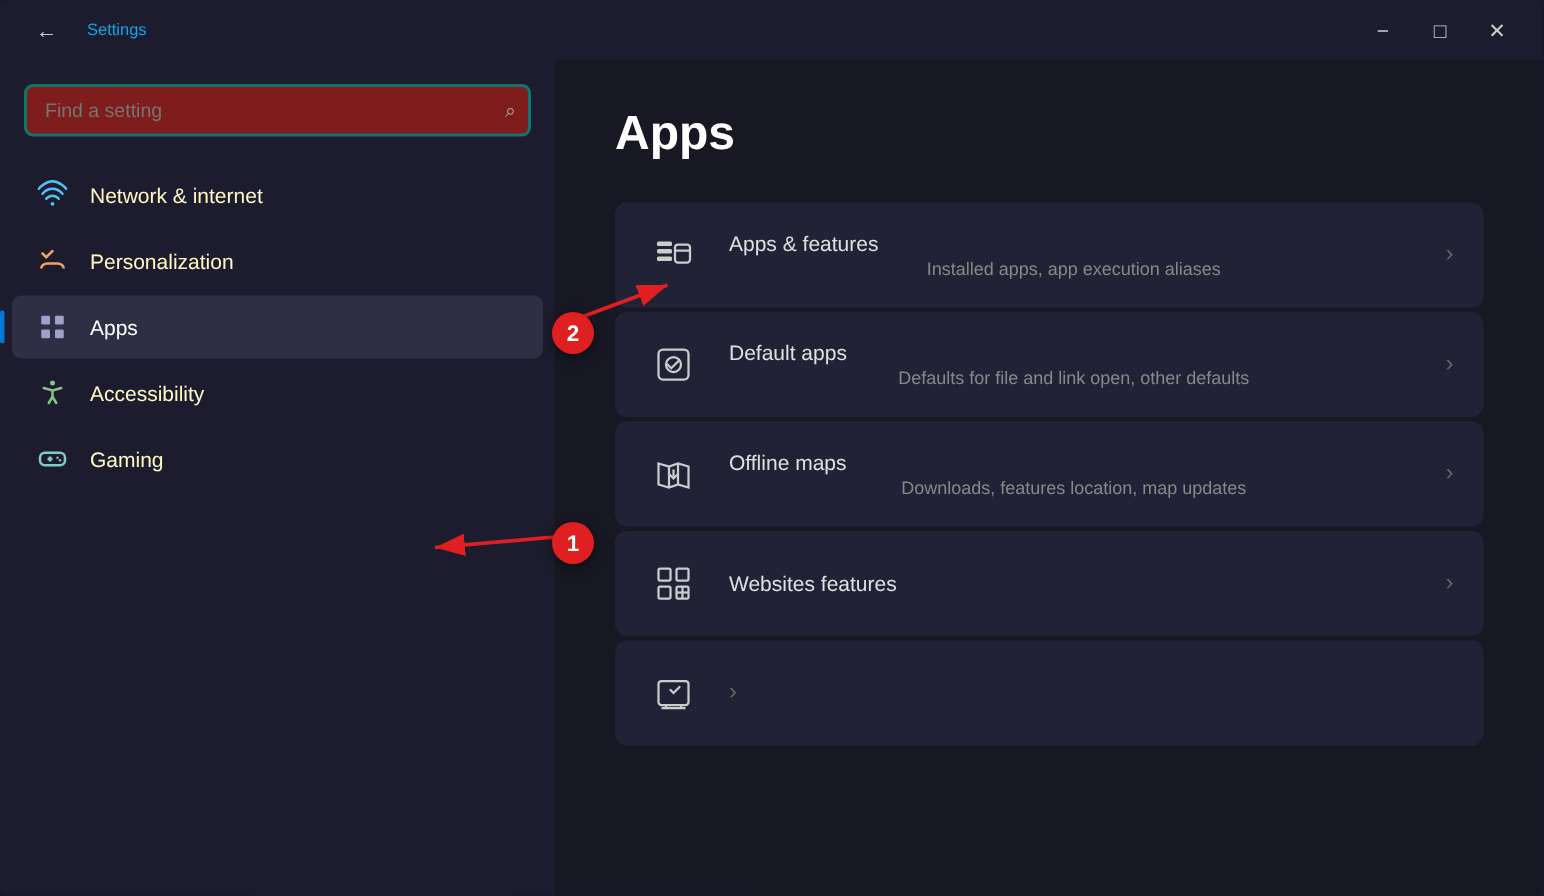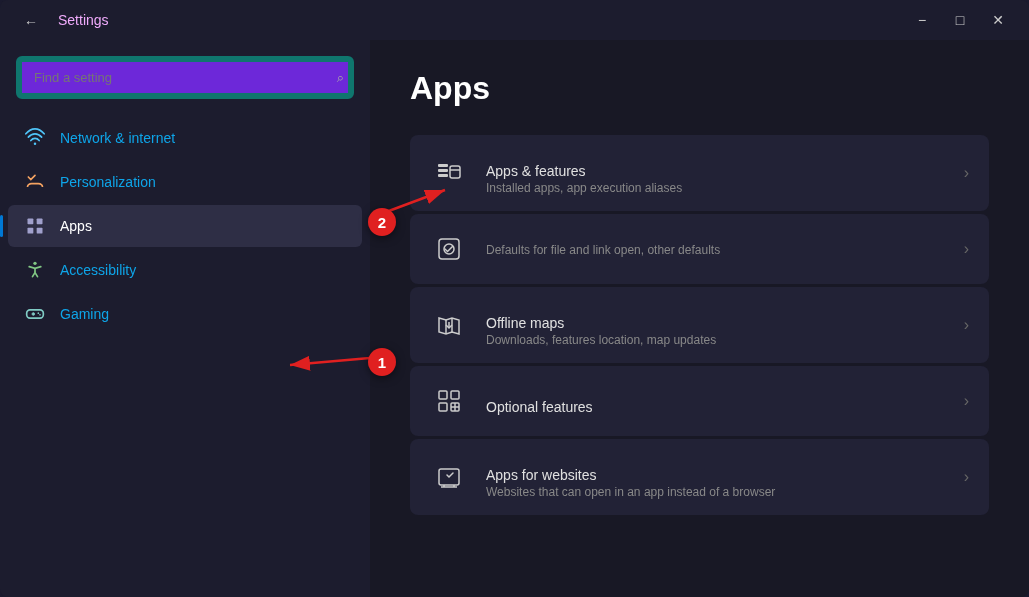--- a/index.html
+++ b/index.html
@@ -28,22 +28,22 @@
       padding: 0 16px;
       justify-content: space-between;
       flex-shrink: 0;
     }
     .titlebar-left {
       display: flex;
       align-items: center;
       gap: 12px;
     }
     .titlebar-title {
-      font-size: 14px;
-      color: #f0abfc;
+      font-size: 11px;
+      color: #0ea5e9;
     }
     .titlebar-controls {
       display: flex;
       gap: 8px;
       align-items: center;
     }
     .titlebar-btn {
       width: 30px;
       height: 24px;
       display: flex;
@@ -69,22 +69,22 @@
       display: flex;
       flex-direction: column;
       gap: 2px;
     }
     .search-container {
       margin: 4px 16px 16px 16px;
       position: relative;
     }
     .search-input {
       width: 100%;
-      background: #6d28d9;
-      border: 6px solid #0f766e;
+      background: #7f1d1d;
+      border: 2px solid #0f766e;
       border-radius: 6px;
       padding: 8px 36px 8px 12px;
       color: #aaa;
       font-size: 13px;
       outline: none;
     }
     .search-icon-wrap {
       position: absolute;
       right: 10px;
       top: 50%;
@@ -94,21 +94,21 @@
     }
     .nav-item {
       display: flex;
       align-items: center;
       gap: 14px;
       padding: 10px 16px;
       cursor: pointer;
       border-radius: 6px;
       margin: 0 8px;
       font-size: 14px;
-      color: #0ea5e9;
+      color: #fef9c3;
       position: relative;
     }
     .nav-item.active {
       background: #2e2e45;
       color: #fff;
     }
     .nav-item.active::before {
       content: '';
       position: absolute;
       left: -8px;
@@ -164,26 +164,26 @@
       color: #ccc;
       font-size: 22px;
     }
     .settings-item-text {
       flex: 1;
     }
     .settings-item-title {
       font-size: 14px;
       font-weight: 500;
       color: #e0e0e0;
-      margin-top: 12px;
     }
     .settings-item-desc {
       font-size: 12px;
       color: #888;
       margin-top: 2px;
+      text-align: center;
     }
     .settings-item-chevron {
       color: #666;
       font-size: 16px;
     }
     
     .annotation {
       position: absolute;
       width: 28px;
       height: 28px;
@@ -328,20 +328,21 @@
 
           <div class="settings-item">
             <div class="settings-item-icon">
               <svg width="30" height="30" viewBox="0 0 30 30" fill="none">
                 <rect x="5" y="5" width="20" height="20" rx="3" stroke="#ccc" stroke-width="1.5"></rect>
                 <circle cx="15" cy="15" r="5" stroke="#ccc" stroke-width="1.5"></circle>
                 <path d="M11 15l2.5 2.5 5-5" stroke="#ccc" stroke-width="1.5" stroke-linecap="round"></path>
               </svg>
             </div>
             <div class="settings-item-text">
+              <div class="settings-item-title">Default apps</div>
               <div class="settings-item-desc">Defaults for file and link open, other defaults</div>
             </div>
             <div class="settings-item-chevron">›</div>
           </div>
 
           <div class="settings-item">
             <div class="settings-item-icon">
               <svg width="30" height="30" viewBox="0 0 30 30" fill="none">
                 <path d="M5 8l7 2 6-2 7 2v14l-7-2-6 2-7-2V8z" stroke="#ccc" stroke-width="1.5"></path>
                 <line x1="12" y1="10" x2="12" y2="24" stroke="#ccc" stroke-width="1.5"></line>
@@ -362,36 +363,32 @@
               <svg width="30" height="30" viewBox="0 0 30 30" fill="none">
                 <rect x="5" y="5" width="8" height="8" rx="1" stroke="#ccc" stroke-width="1.5"></rect>
                 <rect x="17" y="5" width="8" height="8" rx="1" stroke="#ccc" stroke-width="1.5"></rect>
                 <rect x="5" y="17" width="8" height="8" rx="1" stroke="#ccc" stroke-width="1.5"></rect>
                 <rect x="17" y="17" width="8" height="8" rx="1" stroke="#ccc" stroke-width="1.5"></rect>
                 <line x1="17" y1="21" x2="25" y2="21" stroke="#ccc" stroke-width="1.5"></line>
                 <line x1="21" y1="17" x2="21" y2="25" stroke="#ccc" stroke-width="1.5"></line>
               </svg>
             </div>
             <div class="settings-item-text">
-              <div class="settings-item-title">Optional features</div>
+              <div class="settings-item-title">Websites features</div>
             </div>
             <div class="settings-item-chevron">›</div>
           </div>
 
           <div class="settings-item">
             <div class="settings-item-icon">
               <svg width="30" height="30" viewBox="0 0 30 30" fill="none">
                 <rect x="5" y="7" width="20" height="16" rx="2" stroke="#ccc" stroke-width="1.5"></rect>
                 <path d="M10 23v2M20 23v2M7 25h16" stroke="#ccc" stroke-width="1.5"></path>
                 <path d="M13 13l2 2 4-4" stroke="#ccc" stroke-width="1.5" stroke-linecap="round"></path>
               </svg>
-            </div>
-            <div class="settings-item-text">
-              <div class="settings-item-title">Apps for websites</div>
-              <div class="settings-item-desc">Websites that can open in an app instead of a browser</div>
             </div>
             <div class="settings-item-chevron">›</div>
           </div>
 
         </div>
       </div>
     </div>
   </div>
 
   <div class="annotation" style="left: 368px; top: 348px;">

